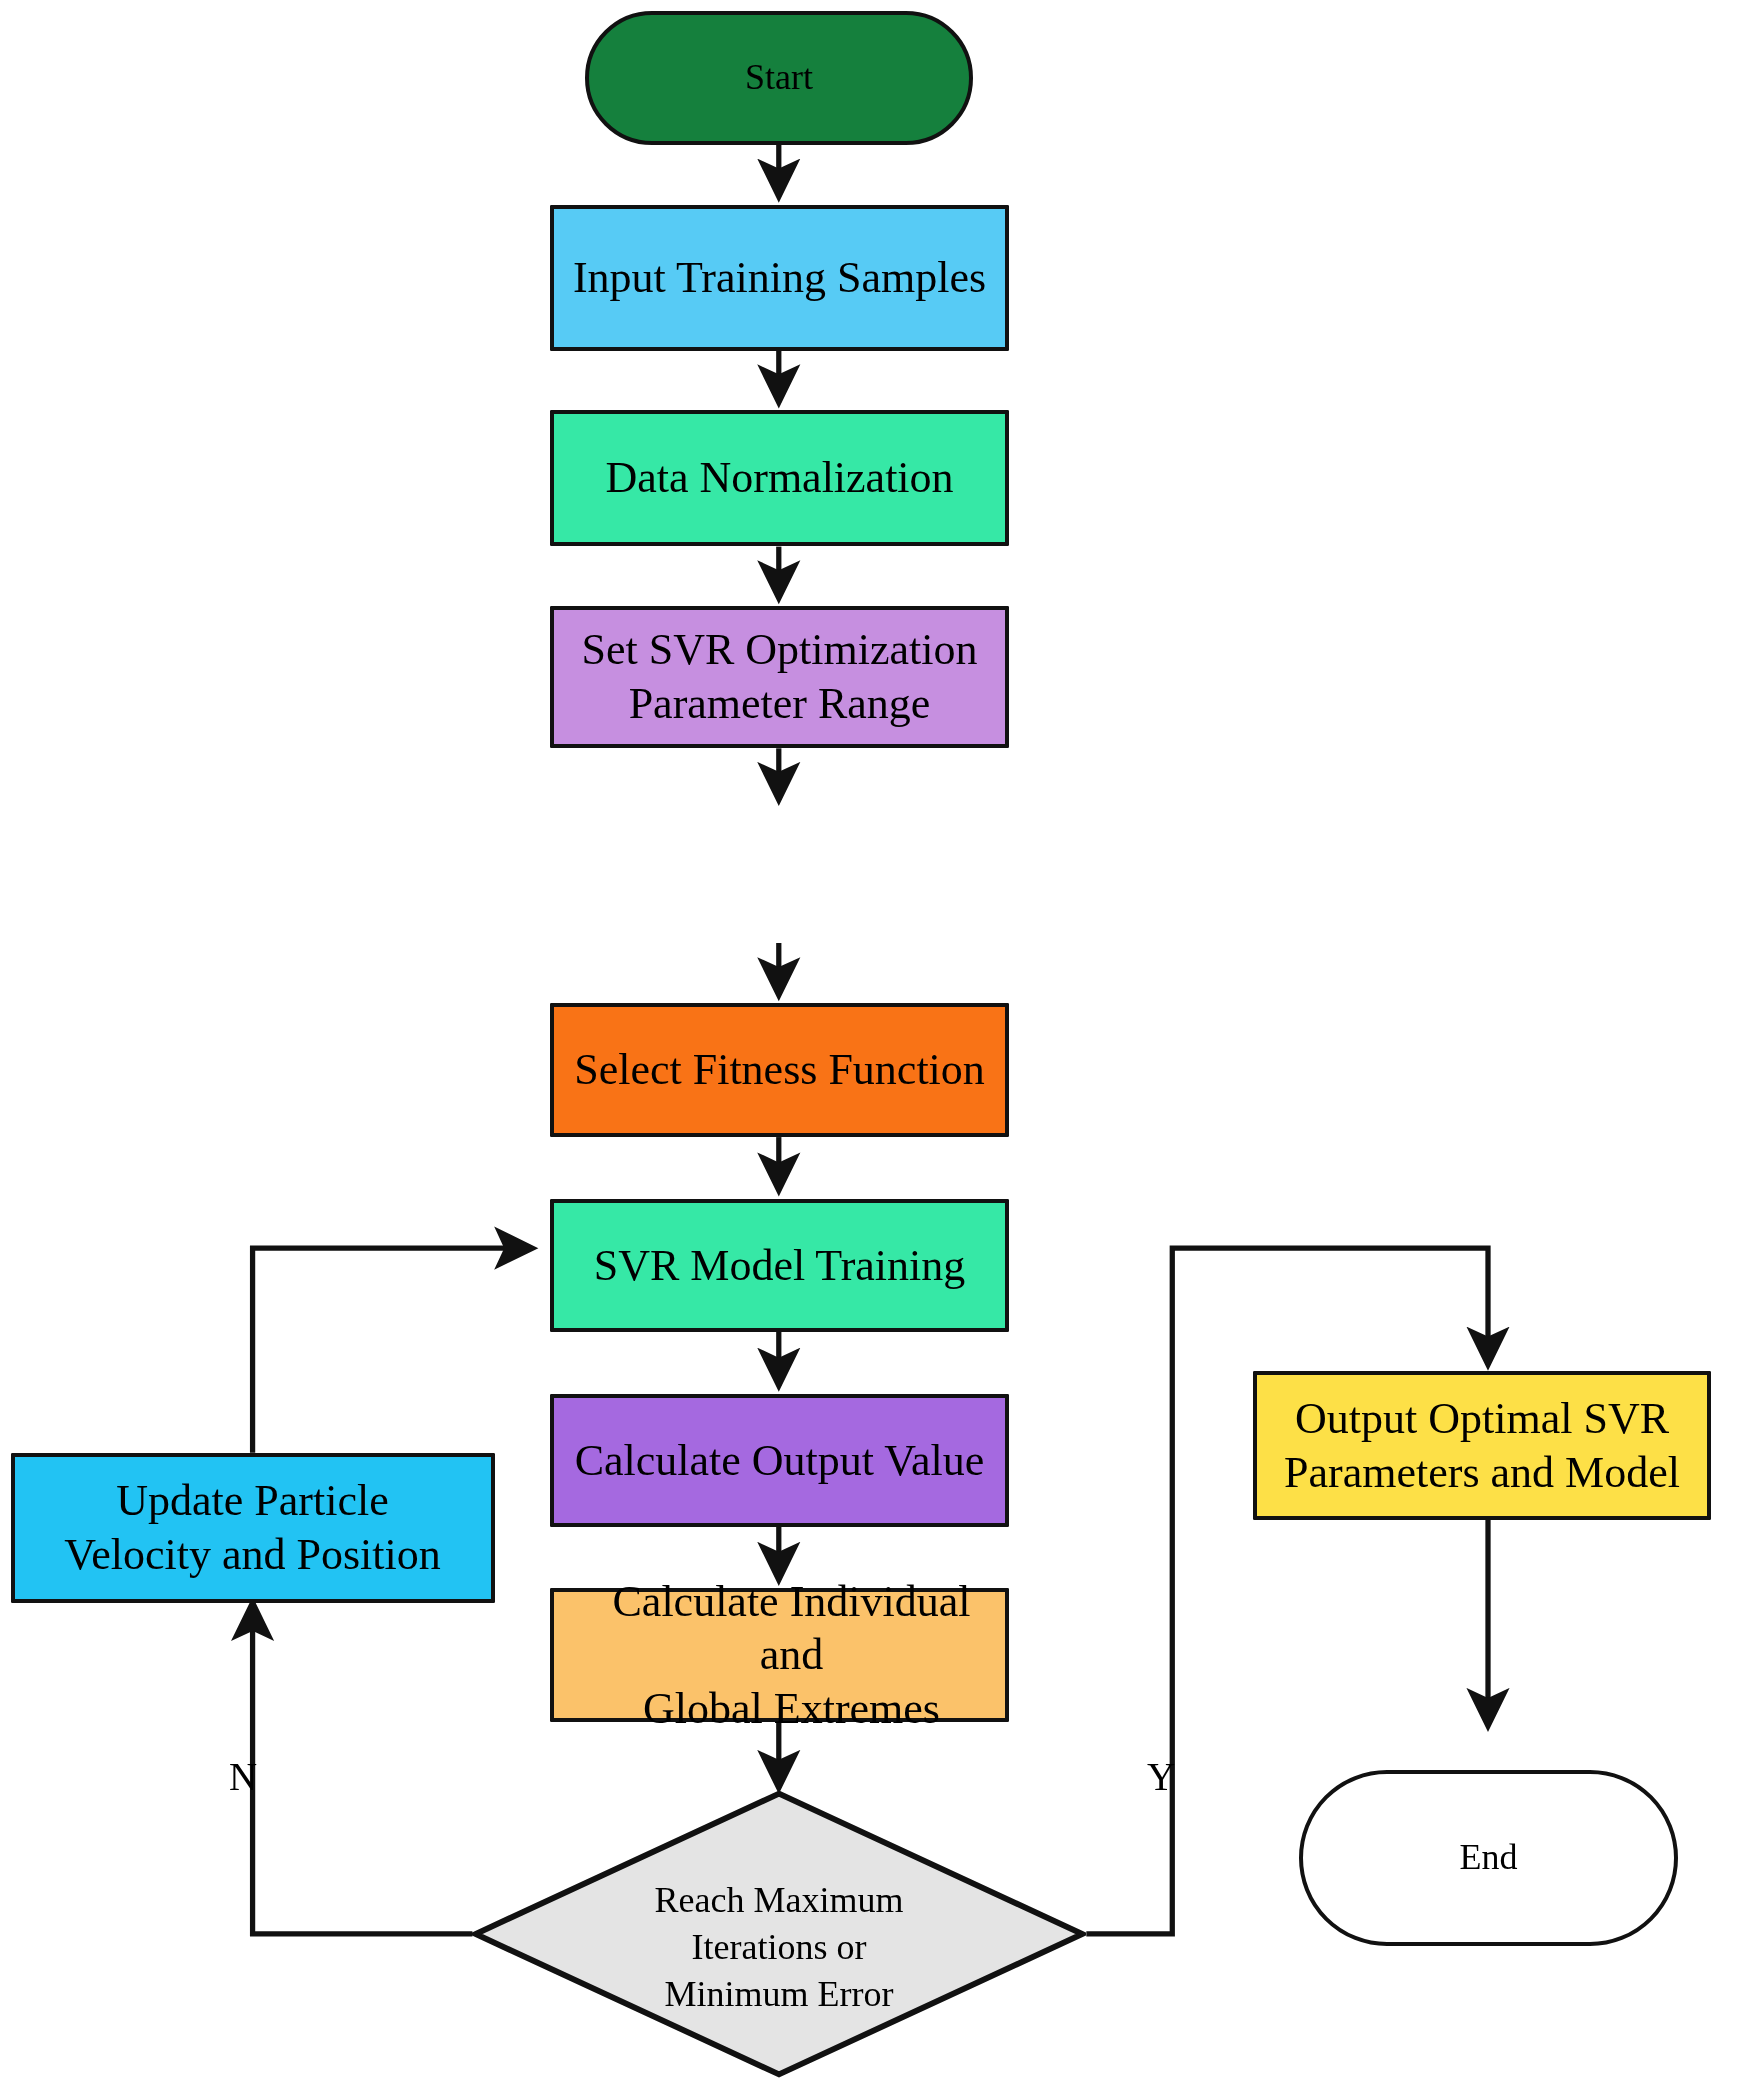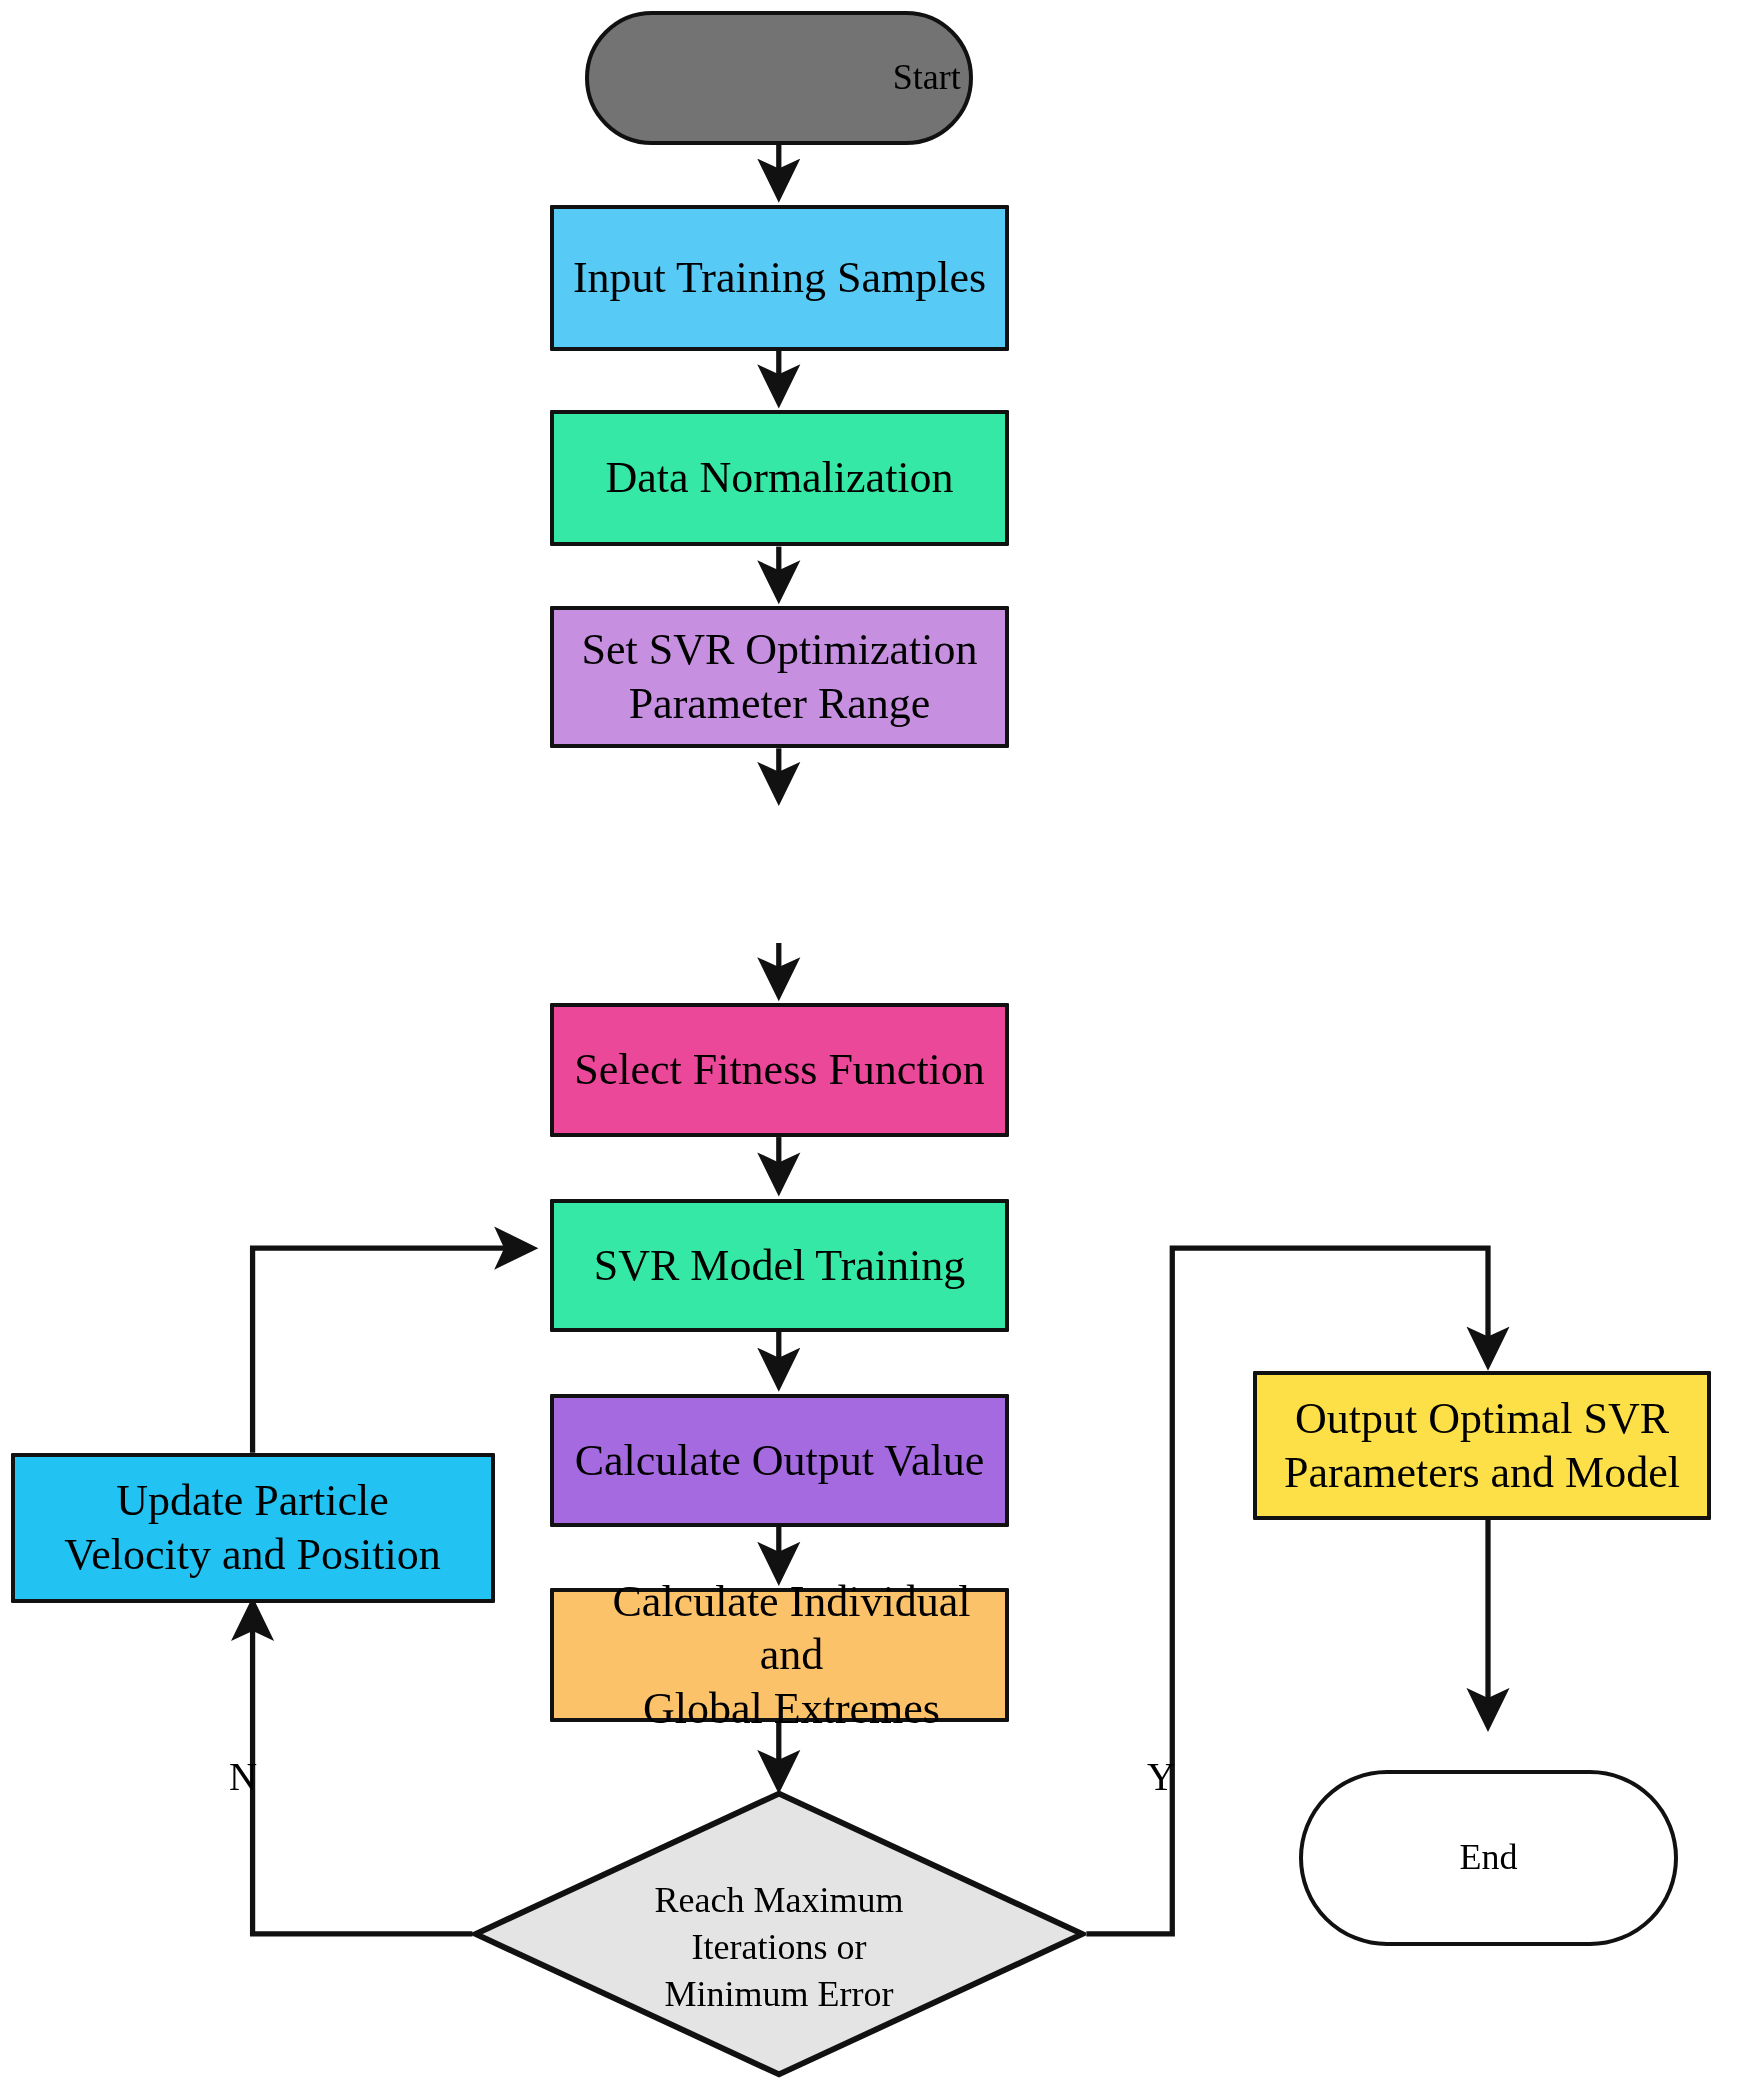--- a/index.html
+++ b/index.html
@@ -104,39 +104,39 @@
       <path d="M808,3308 L432,3308 L432,2742"></path>
 
       <path d="M432,2485 L432,2135 L910,2135"></path>
 
       <path d="M1858,3308 L2005,3308 L2005,2135 L2545,2135 L2545,2334"></path>
 
       <path d="M2545,2600 L2545,2952"></path>
     </g>
   </svg>
 
-  <div class="node terminal" style="left:585px; top:10.5px; width:388px; height:134px; background:#737373;justify-content:flex-end;">
+  <div class="node terminal" style="left:585px; top:10.5px; width:388px; height:134px; background:#15803d;">
     <span class="label">Start</span>
   </div>
 
   <div class="node process" style="left:550px; top:205px; width:459px; height:146px; background:#57CBF5;">
     <span class="label">Input Training Samples</span>
   </div>
 
   <div class="node process" style="left:550px; top:410px; width:459px; height:136px; background:#36E8A6;">
     <span class="label">Data Normalization</span>
   </div>
 
   <div class="node process" style="left:550px; top:606px; width:459px; height:142px; background:#C68FE0;">
     <span class="label">Set SVR Optimization
 Parameter Range</span>
   </div>
 
 
-  <div class="node process" style="left:550px; top:1003px; width:459px; height:134px; background:#ec4899;">
+  <div class="node process" style="left:550px; top:1003px; width:459px; height:134px; background:#f97316;">
     <span class="label">Select Fitness Function</span>
   </div>
 
   <div class="node process" style="left:550px; top:1199px; width:459px; height:133px; background:#36E8A6;">
     <span class="label">SVR Model Training</span>
   </div>
 
   <div class="node process" style="left:550px; top:1394px; width:459px; height:133px; background:#A569E0;">
     <span class="label">Calculate Output Value</span>
   </div>

